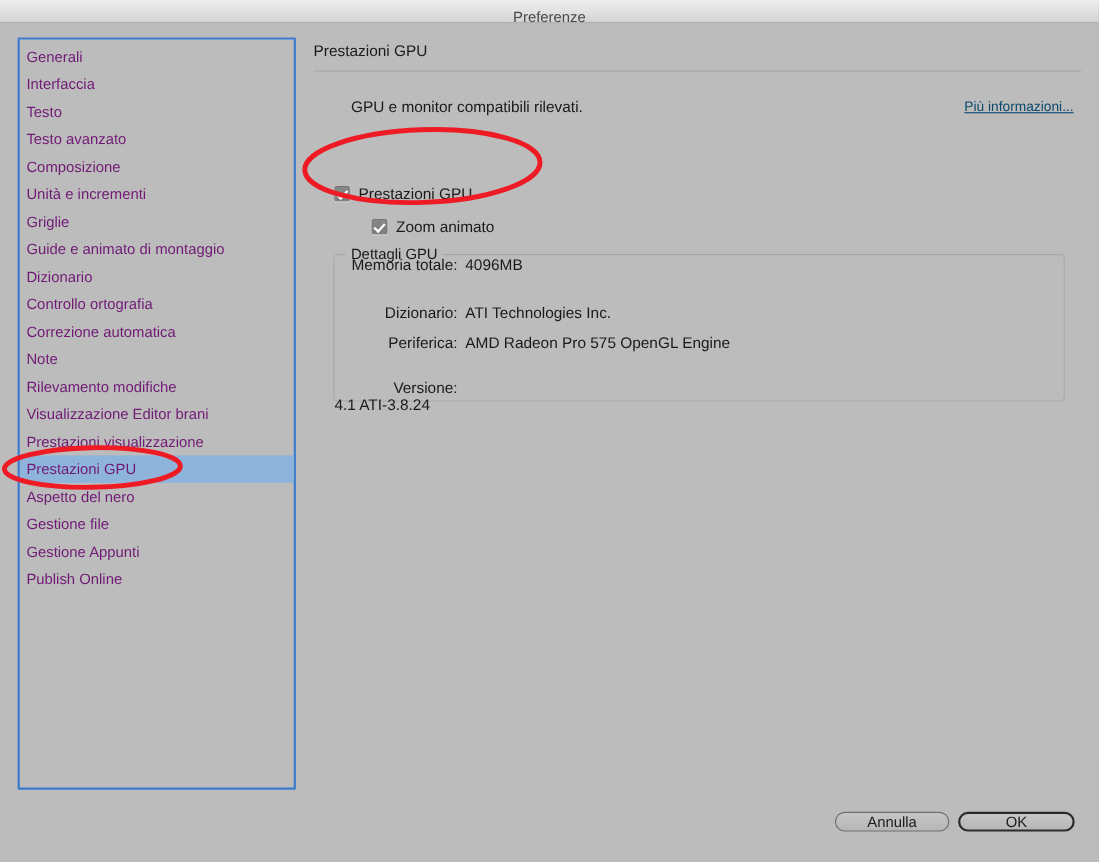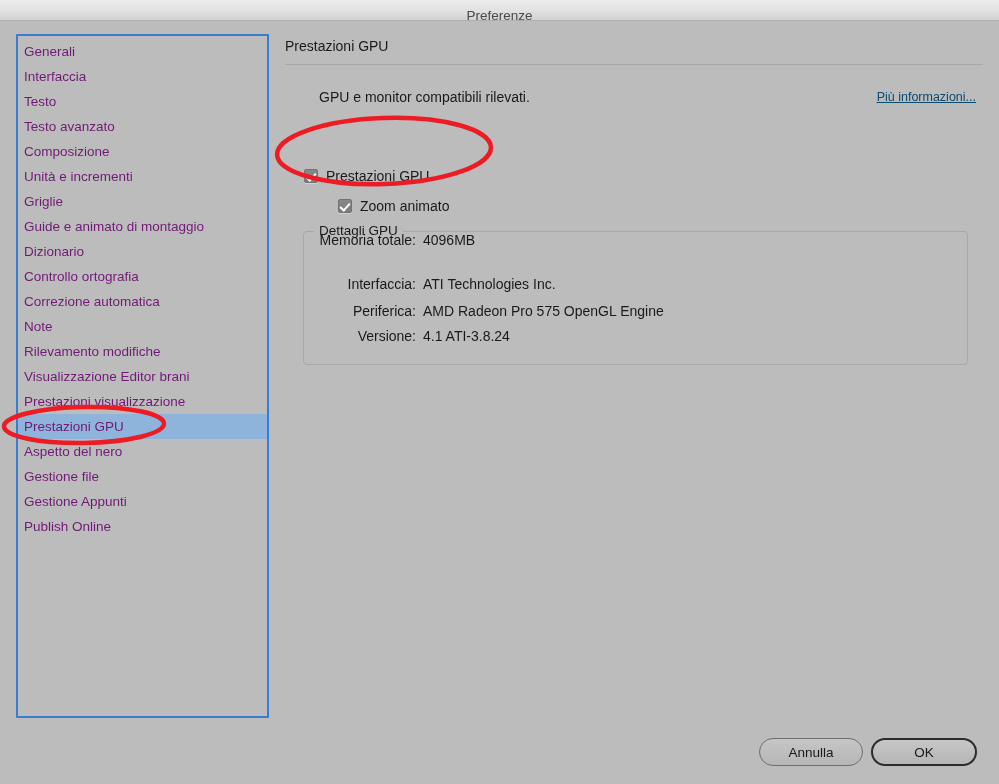--- a/index.html
+++ b/index.html
@@ -147,33 +147,33 @@
     position: absolute;
     display: flex;
     width: 100%;
     font-size: 14px;
     color: #1a1a1a;
     justify-content: space-between;
   }
   .detail-row:nth-of-type(1) { top: 17px; }
   .detail-row:nth-of-type(2) { top: 44px; }
   .detail-row:nth-of-type(3) { top: 71px; }
-  .detail-row:nth-of-type(4) { top: 96px; }
+  .detail-row:nth-of-type(4) { top: 112px; flex-direction: column; }
   .detail-label {
     width: 119px;
     text-align: right;
     padding-right: 7px;
     flex: 0 0 auto;
   }
   .detail-value { flex: 1 1 auto; }
 
   
   .btn {
     position: absolute;
-    height: 28px;
+    height: 18px;
     border-radius: 15px;
     background: linear-gradient(to bottom, #c6c6c6, #b6b6b6);
     font-size: 13.5px;
     color: #1a1a1a;
     display: flex;
     align-items: center;
     justify-content: center;
     cursor: pointer;
   }
   .btn-cancel {
@@ -242,21 +242,21 @@
 
     <div class="cb-row secondary">
       <span class="checkbox checked"></span>
       <span>Zoom animato</span>
     </div>
 
     <div class="groupbox">
       <div class="groupbox-legend">Dettagli GPU</div>
 
       <div class="detail-row">
-        <span class="detail-label">Interfaccia:</span>
+        <span class="detail-label">Dizionario:</span>
         <span class="detail-value">ATI Technologies Inc.</span>
       </div>
       <div class="detail-row">
         <span class="detail-label">Periferica:</span>
         <span class="detail-value">AMD Radeon Pro 575 OpenGL Engine</span>
       </div>
       <div class="detail-row">
         <span class="detail-label">Versione:</span>
         <span class="detail-value">4.1 ATI-3.8.24</span>
       </div>

